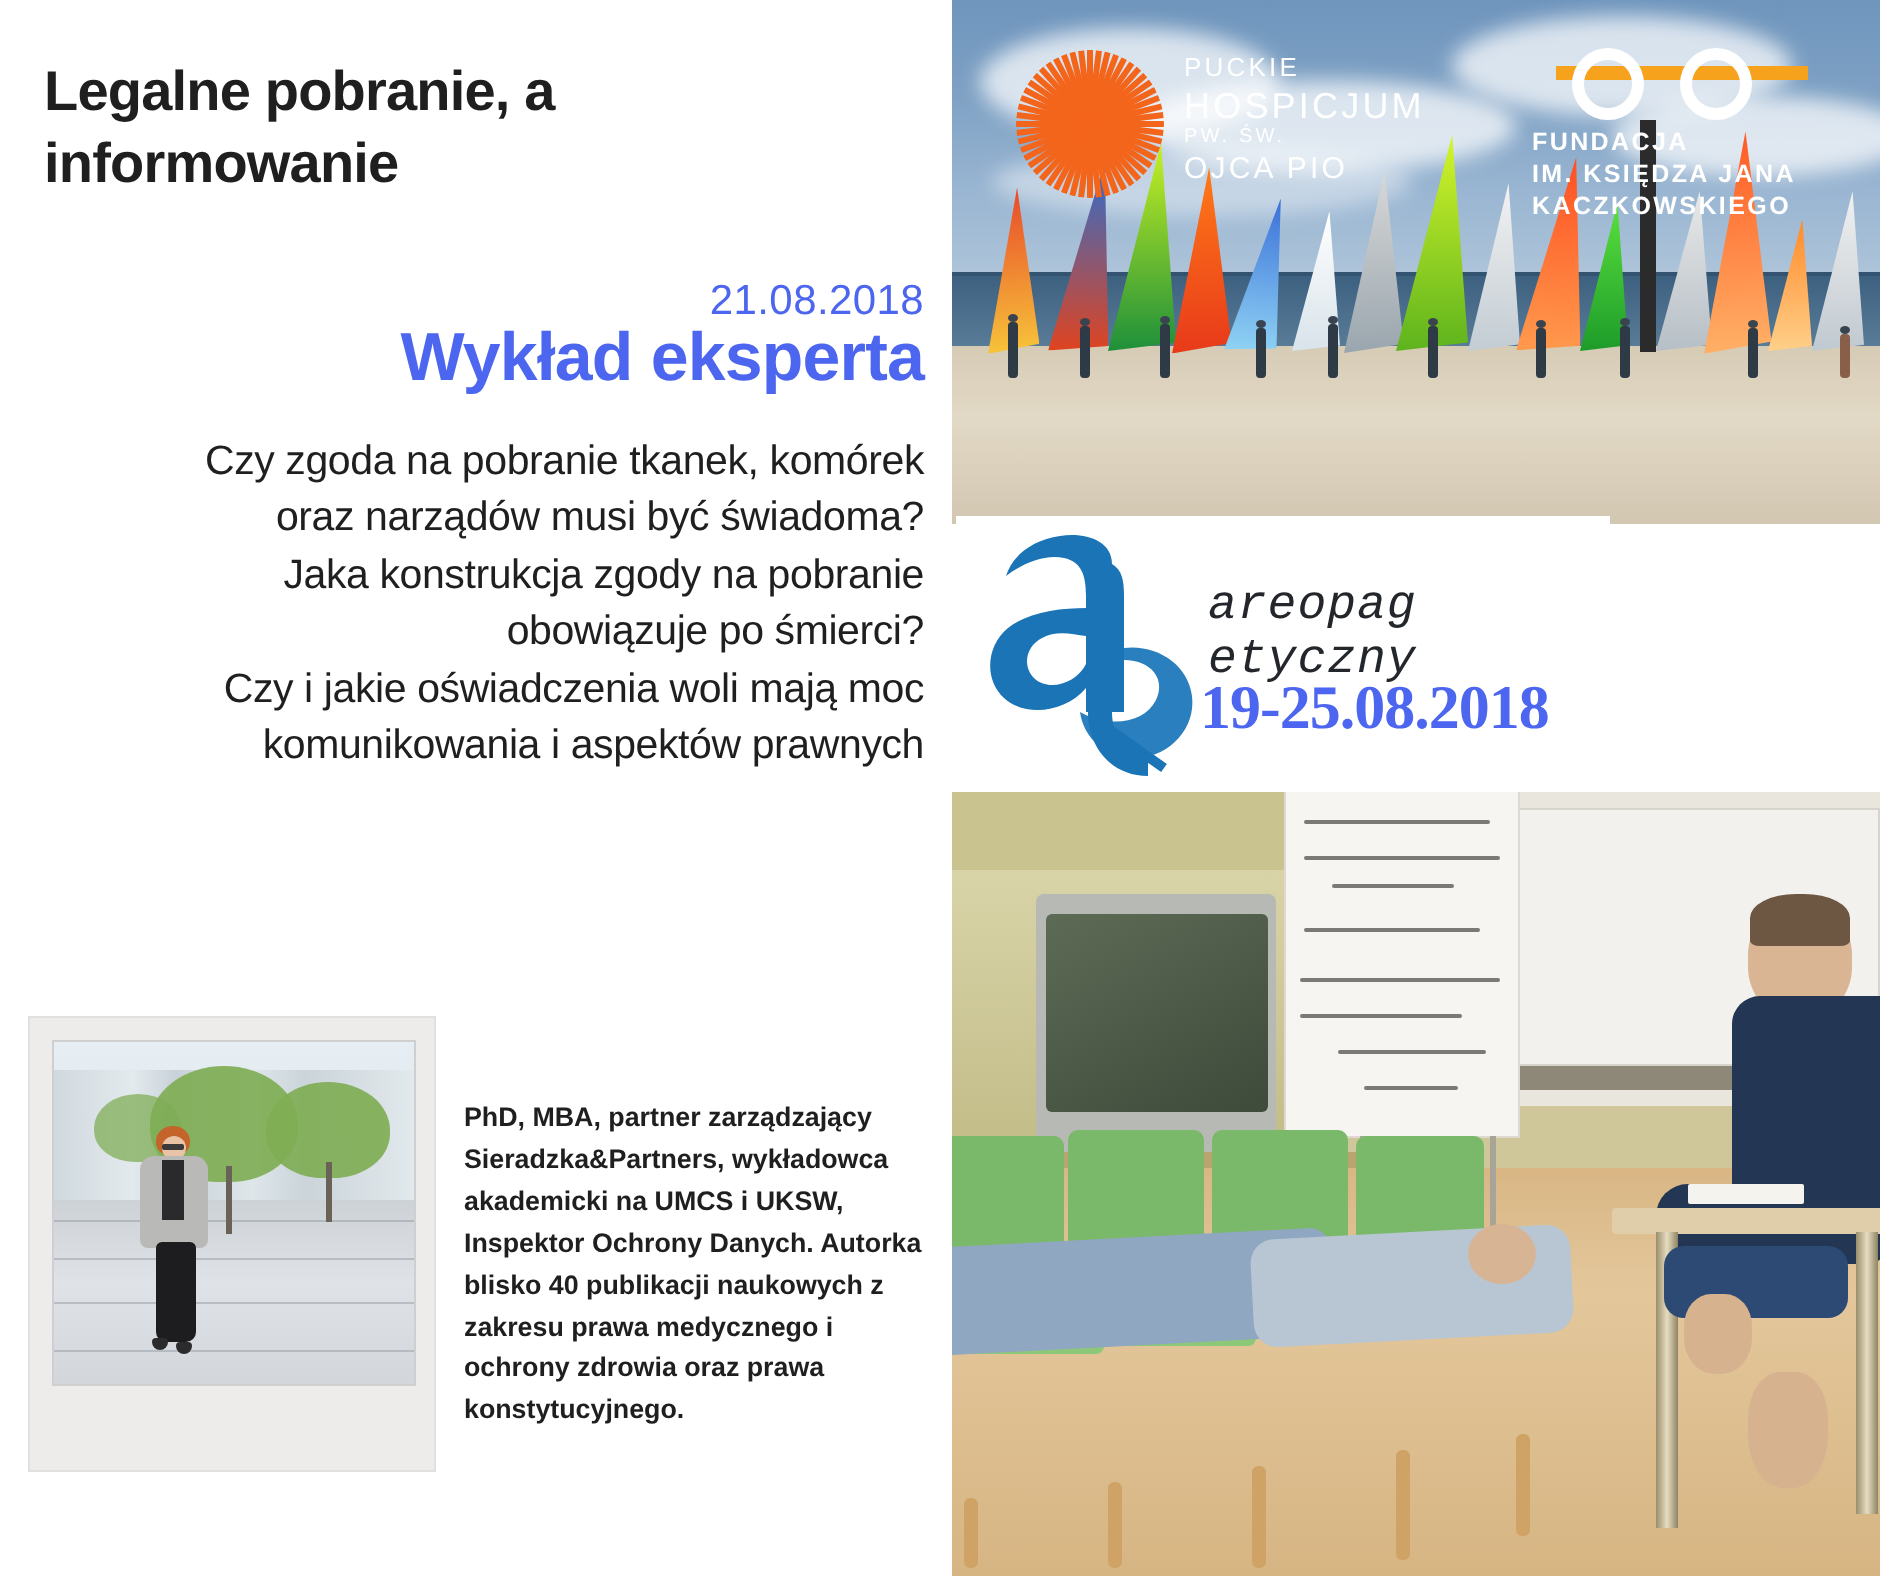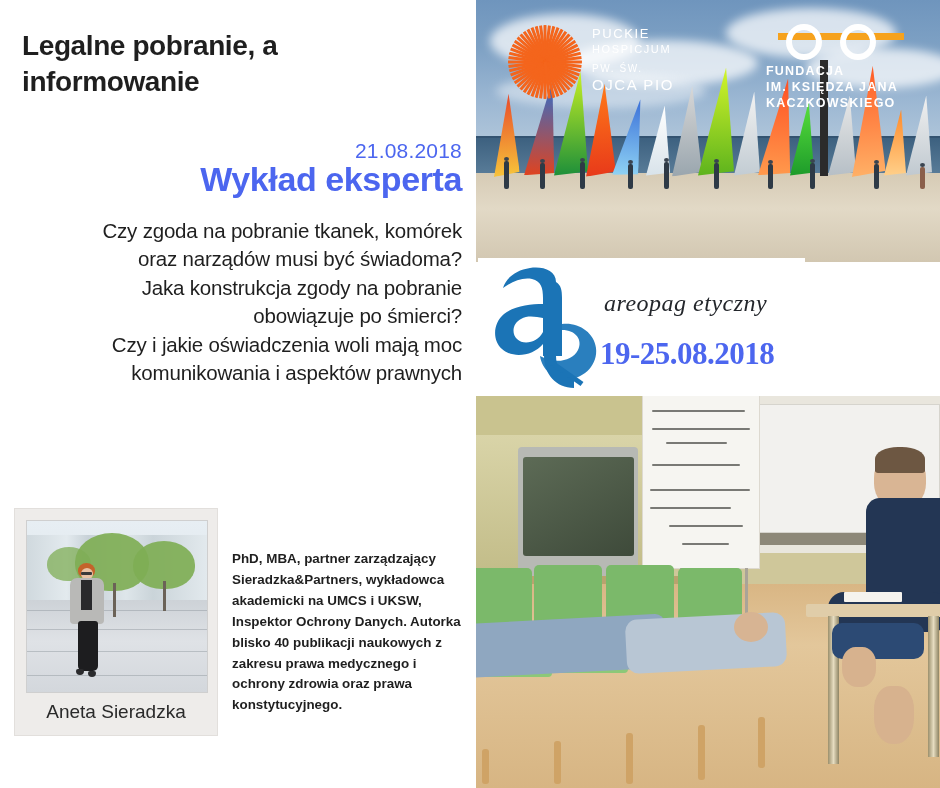--- a/index.html
+++ b/index.html
@@ -90,21 +90,21 @@
   .person::after{ content:""; position:absolute; left:0; top:-4px; width:5px; height:4px; border-radius:50%; background:#3a4450; }
 
   
   #areopag{
     position:absolute; left:478px; top:258px; width:327px; height:134px;
     background:#ffffff;
   }
   #areopag-mark{ position:absolute; left:8px; top:6px; width:116px; height:126px; }
   #areopag-word{
     position:absolute; left:126px; top:32px;
-    font-family:Liberation Serif, serif; font-style:italic;
+    font-family:Liberation Mono, monospace; font-style:italic;
     font-size:24px; color:#23262b; letter-spacing:0.5px;
   }
   #areopag-dates{
     position:absolute; left:122px; top:78px;
     font-family:"Liberation Serif", serif; font-weight:bold;
     font-size:31px; color:#4c66ef; letter-spacing:-0.5px;
   }
 
   
   #room{
@@ -192,21 +192,20 @@
     <div class="sp-trunk" style="left:136px;top:60px;height:30px;"></div>
     <div class="sp-hair" style="left:51px;top:42px;"></div>
     <div class="sp-face" style="left:54px;top:47px;"></div>
     <div class="sp-glass" style="left:54px;top:51px;"></div>
     <div class="sp-jacket" style="left:43px;top:57px;"></div>
     <div class="sp-inner" style="left:54px;top:59px;"></div>
     <div class="sp-legs" style="left:51px;top:100px;"></div>
     <div class="sp-shoe" style="left:49px;top:148px;"></div>
     <div class="sp-shoe" style="left:61px;top:150px;"></div>
   </div>
-  <div id="speaker-name">Aneta Sieradzka</div>
 </div>
 
 <div id="bio">PhD, MBA, partner zarządzający Sieradzka&amp;Partners, wykładowca akademicki na UMCS i UKSW, Inspektor Ochrony Danych. Autorka blisko 40 publikacji naukowych z zakresu prawa medycznego i ochrony zdrowia oraz prawa konstytucyjnego.</div>
 
 <div id="beach">
   <div class="bc-sky"></div>
   <div class="cloud" style="left:14px;top:14px;width:150px;height:54px;"></div>
   <div class="cloud" style="left:92px;top:40px;width:190px;height:46px;"></div>
   <div class="cloud" style="left:250px;top:8px;width:170px;height:50px;"></div>
   <div class="cloud" style="left:330px;top:48px;width:150px;height:40px;"></div>
@@ -324,21 +323,21 @@
       <div class="ray" style="transform: rotate(304.615deg) translate(-1.5px, 0px);"></div>
       <div class="ray" style="transform: rotate(311.538deg) translate(-1.5px, 0px);"></div>
       <div class="ray" style="transform: rotate(318.462deg) translate(-1.5px, 0px);"></div>
       <div class="ray" style="transform: rotate(325.385deg) translate(-1.5px, 0px);"></div>
       <div class="ray" style="transform: rotate(332.308deg) translate(-1.5px, 0px);"></div>
       <div class="ray" style="transform: rotate(339.231deg) translate(-1.5px, 0px);"></div>
       <div class="ray" style="transform: rotate(346.154deg) translate(-1.5px, 0px);"></div>
       <div class="ray" style="transform: rotate(353.077deg) translate(-1.5px, 0px);"></div>
     </div>
   <div class="hosp-txt" style="top:4px;font-size:13px;">PUCKIE</div>
-  <div class="hosp-txt" style="top:21px;font-size:11px;">HOSPICJUM</div>
+  <div class="hosp-txt" style="top:21px;font-size:18px;">HOSPICJUM</div>
   <div class="hosp-txt" style="top:41px;font-size:10px;">PW. ŚW.</div>
   <div class="hosp-txt" style="top:54px;font-size:15px;">OJCA PIO</div>
 </div>
 
 <div id="logo-fundacja">
   <div class="glasses">
     <div class="bar"></div>
     <div class="lens" style="left:8px;"></div>
     <div class="lens" style="left:62px;"></div>
   </div>

